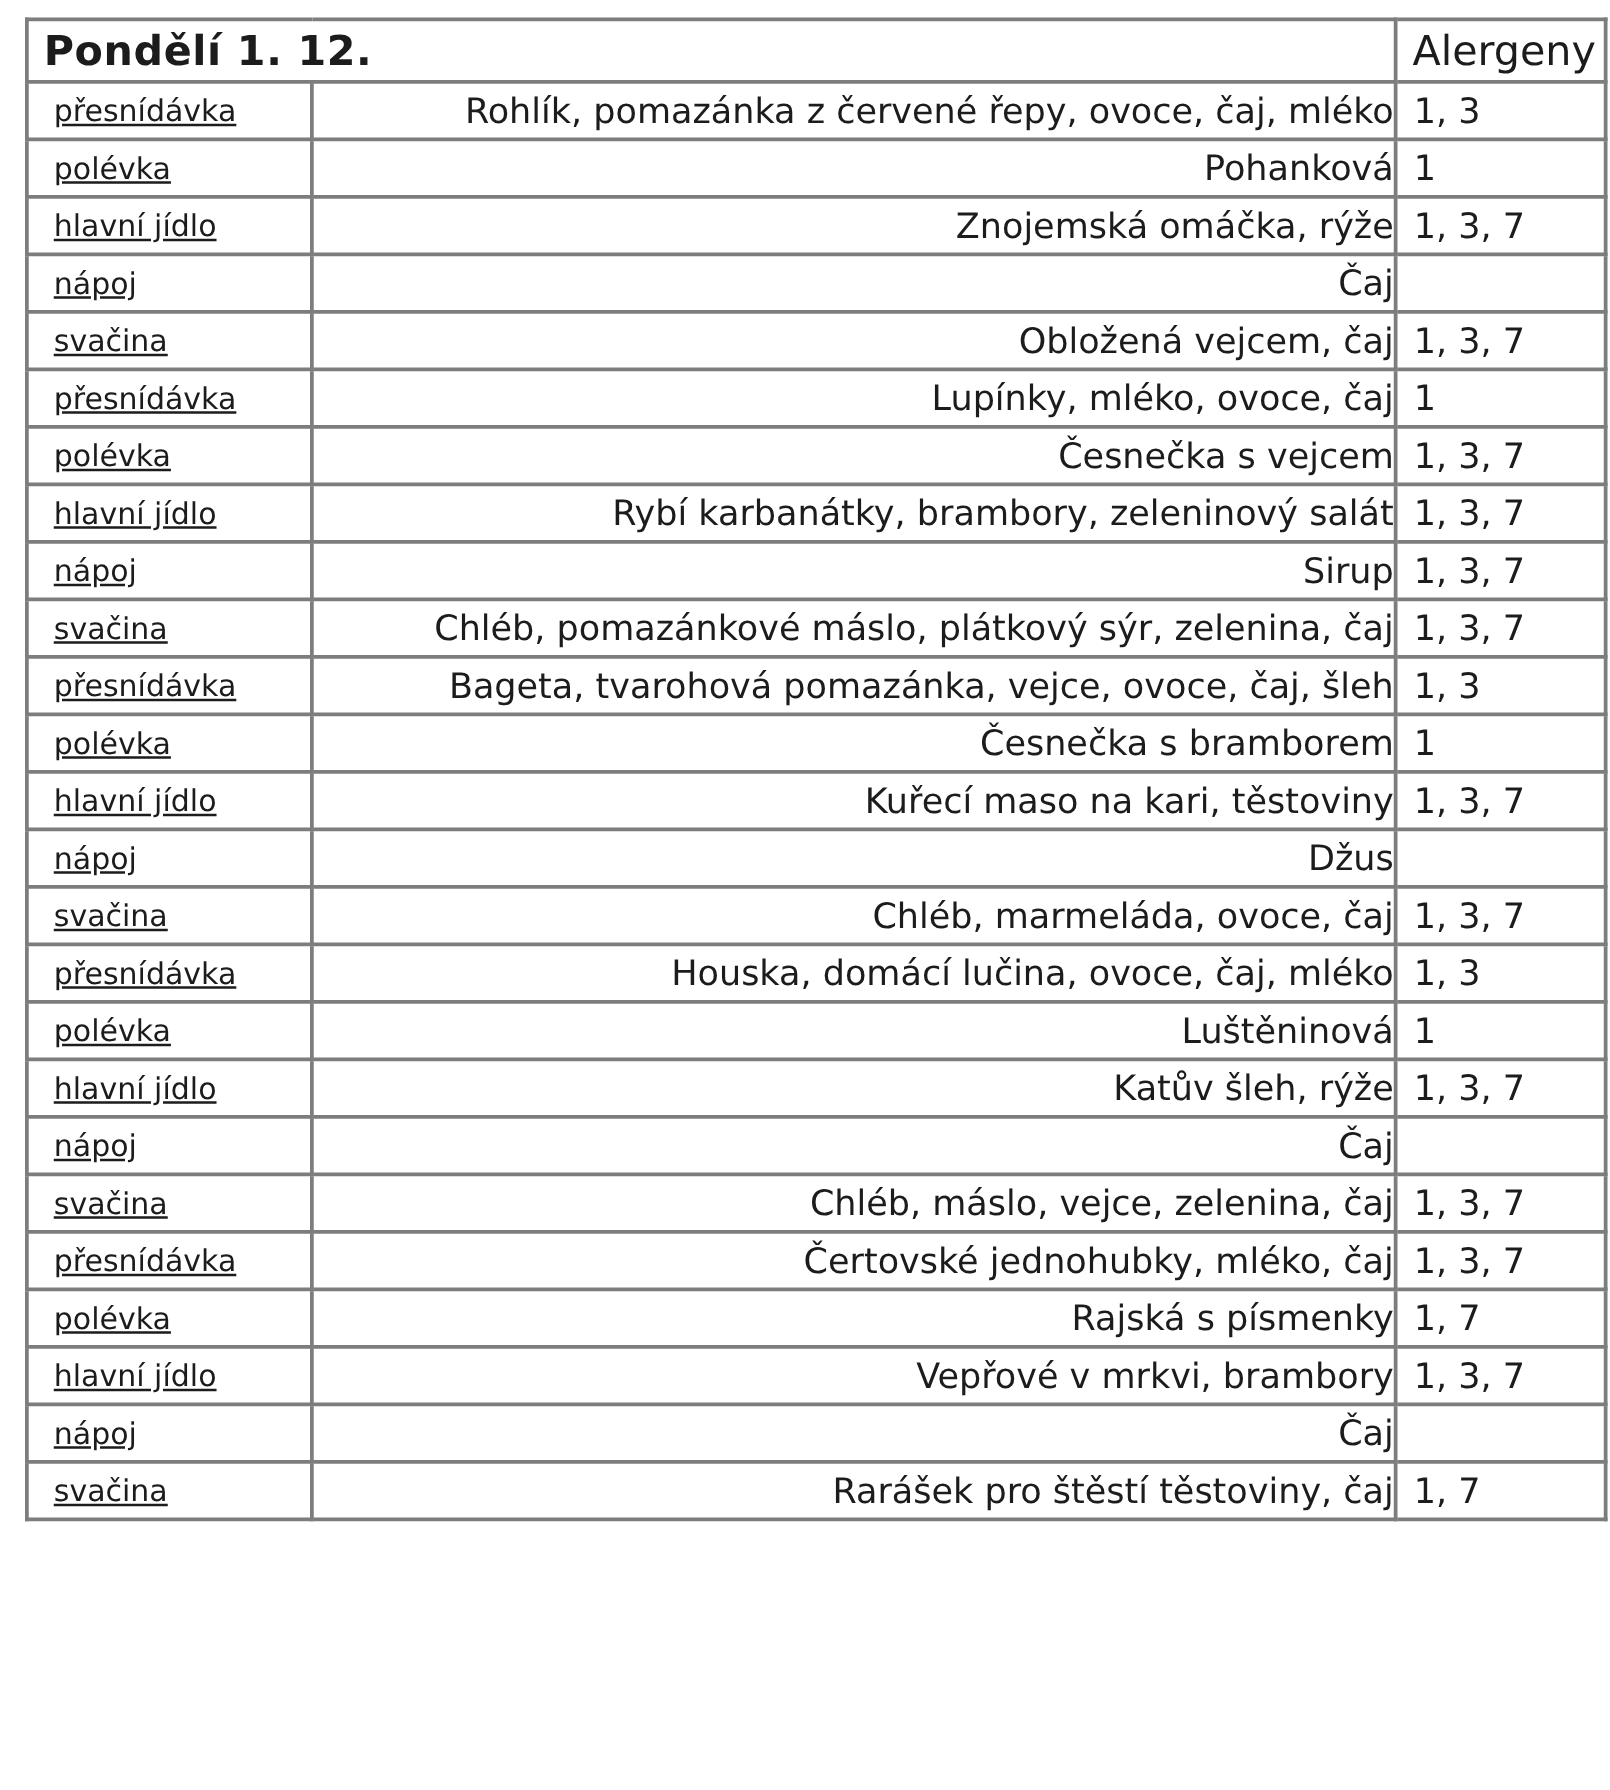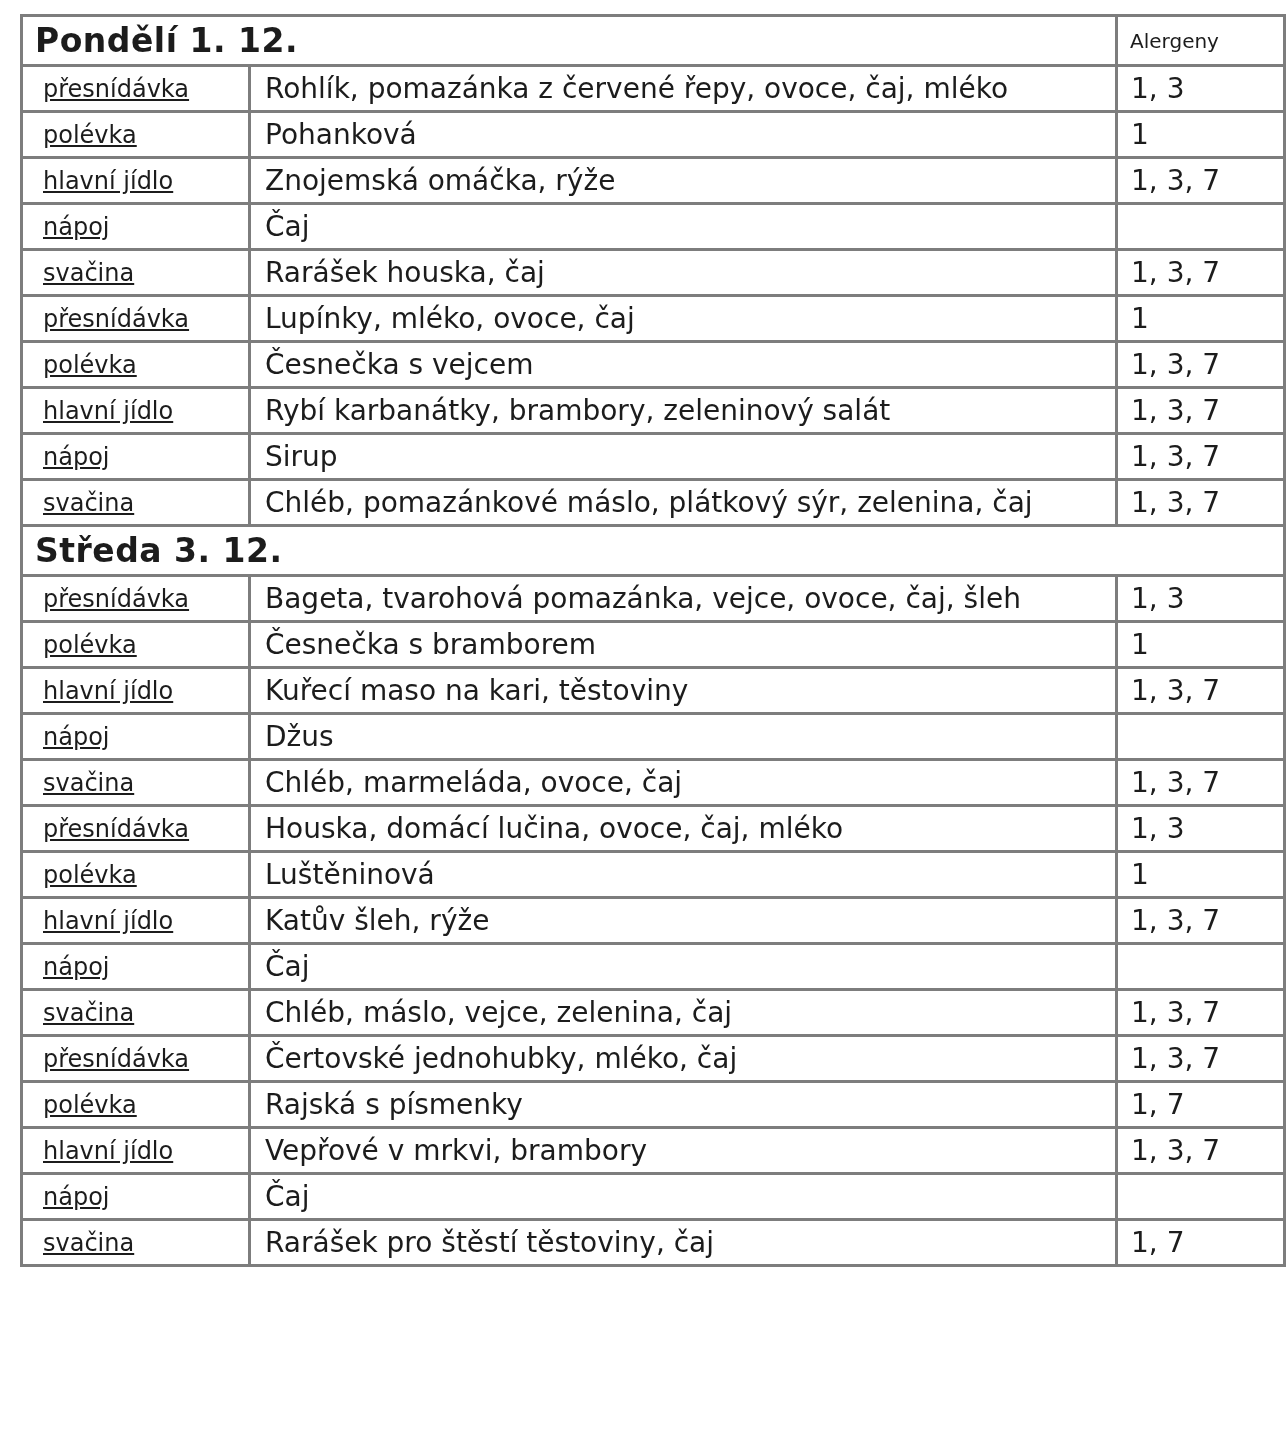--- a/index.html
+++ b/index.html
@@ -30,33 +30,34 @@
   }
   td.day-cell {
     height: 50px;
     font-size: 33px;
     font-weight: bold;
     padding: 0 0 0 12px;
     letter-spacing: 0.5px;
   }
   td.allergen-head {
     height: 50px;
-    font-size: 20px;
+    font-size: 33px;
     padding: 0 0 0 12px;
   }
   td.meal-cell {
     height: 46px;
     font-size: 24px;
     padding: 0 0 0 20px;
     text-decoration: underline;
   }
   td.dish-cell {
     height: 46px;
     font-size: 28px;
     padding: 0 0 0 14px;
+    text-align: right;
   }
   td.allergen-cell {
     height: 46px;
     font-size: 28px;
     padding: 0 0 0 13px;
   }
 </style>
 </head>
 <body>
 
@@ -87,21 +88,21 @@
           <td class="dish-cell">Znojemská omáčka, rýže</td>
           <td class="allergen-cell">1, 3, 7</td>
         </tr>
         <tr>
           <td class="meal-cell">nápoj</td>
           <td class="dish-cell">Čaj</td>
           <td class="allergen-cell"></td>
         </tr>
         <tr>
           <td class="meal-cell">svačina</td>
-          <td class="dish-cell">Rarášek houska, čaj</td>
+          <td class="dish-cell">Obložená vejcem, čaj</td>
           <td class="allergen-cell">1, 3, 7</td>
         </tr>
         <tr>
           <td class="meal-cell">přesnídávka</td>
           <td class="dish-cell">Lupínky, mléko, ovoce, čaj</td>
           <td class="allergen-cell">1</td>
         </tr>
         <tr>
           <td class="meal-cell">polévka</td>
           <td class="dish-cell">Česnečka s vejcem</td>
@@ -114,23 +115,20 @@
         </tr>
         <tr>
           <td class="meal-cell">nápoj</td>
           <td class="dish-cell">Sirup</td>
           <td class="allergen-cell">1, 3, 7</td>
         </tr>
         <tr>
           <td class="meal-cell">svačina</td>
           <td class="dish-cell">Chléb, pomazánkové máslo, plátkový sýr, zelenina, čaj</td>
           <td class="allergen-cell">1, 3, 7</td>
-        </tr>
-        <tr>
-          <td class="day-cell" colspan="3">Středa 3. 12.</td>
         </tr>
         <tr>
           <td class="meal-cell">přesnídávka</td>
           <td class="dish-cell">Bageta, tvarohová pomazánka, vejce, ovoce, čaj, šleh</td>
           <td class="allergen-cell">1, 3</td>
         </tr>
         <tr>
           <td class="meal-cell">polévka</td>
           <td class="dish-cell">Česnečka s bramborem</td>
           <td class="allergen-cell">1</td>

